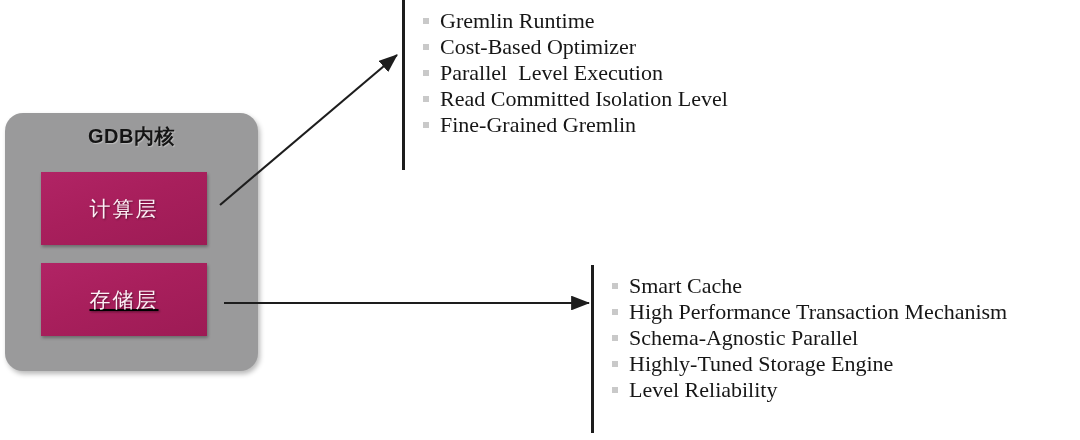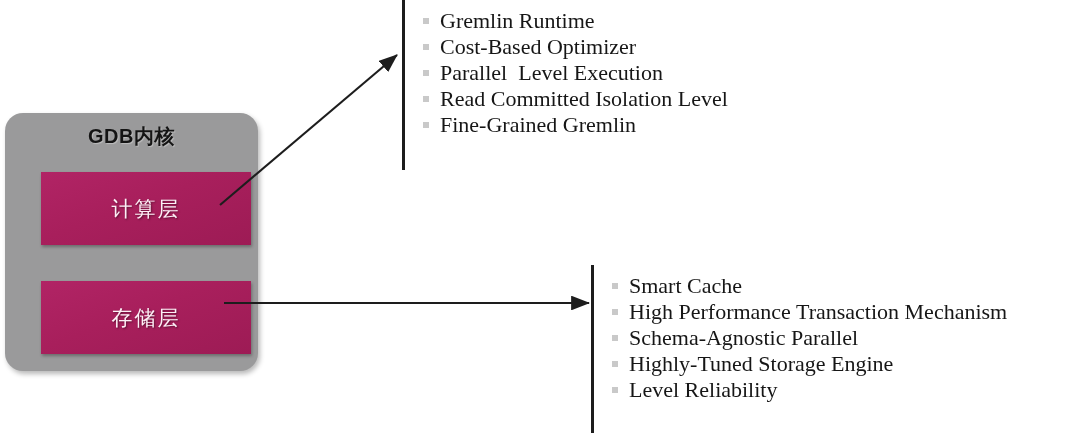--- a/index.html
+++ b/index.html
@@ -40,31 +40,31 @@
     font-size: 20px;
     color: #141414;
     letter-spacing: 0.5px;
     text-shadow: 1px 1px 1px rgba(255,255,255,0.35);
   }
 
   
   .layer-box {
     position: absolute;
     left: 36px;
-    width: 210px;
+    width: 166px;
     height: 73px;
     background: #a81f5c;
     background-image: linear-gradient(160deg, #b12465 0%, #a81f5c 45%, #9d1b55 100%);
     box-shadow: 1px 2px 3px rgba(0,0,0,0.30);
     display: flex;
     align-items: center;
     justify-content: center;
   }
   .layer-compute { top: 59px; }
-  .layer-storage { top: 168px; }
+  .layer-storage { top: 150px; text-decoration: underline; }
   .layer-label {
     font-family: "Liberation Sans", "DejaVu Sans", sans-serif;
     font-size: 21px;
     font-weight: normal;
     color: #fdf0f6;
     letter-spacing: 2px;
     text-shadow: 1px 1px 2px rgba(0,0,0,0.45);
   }
 
   

